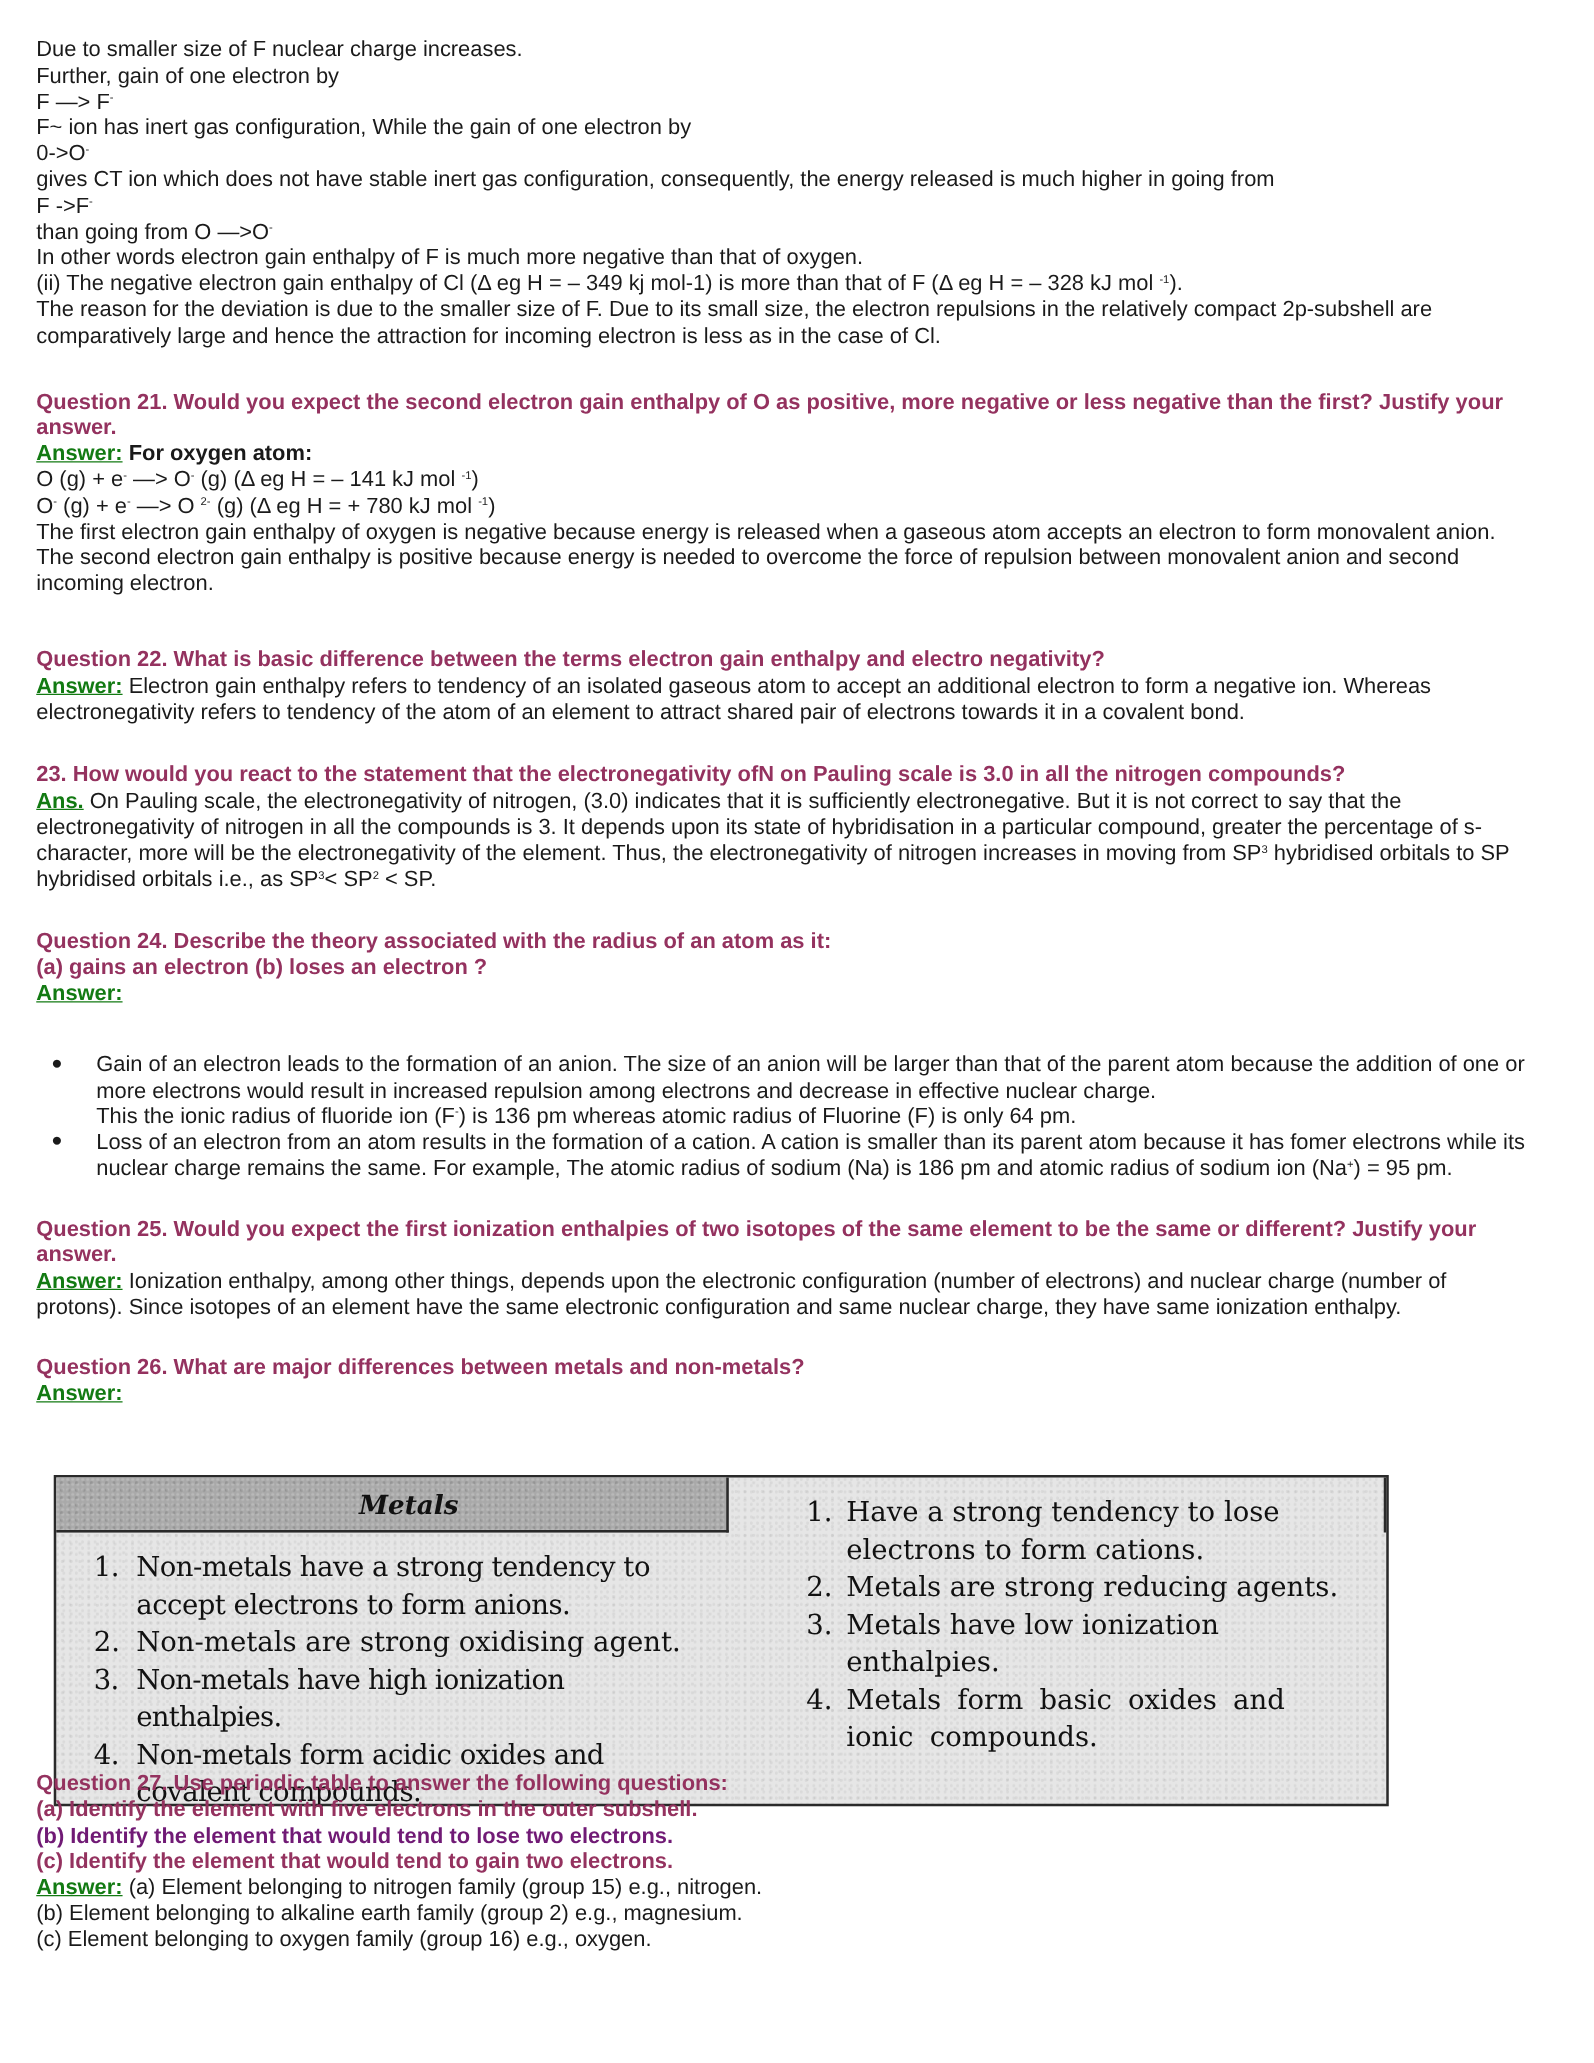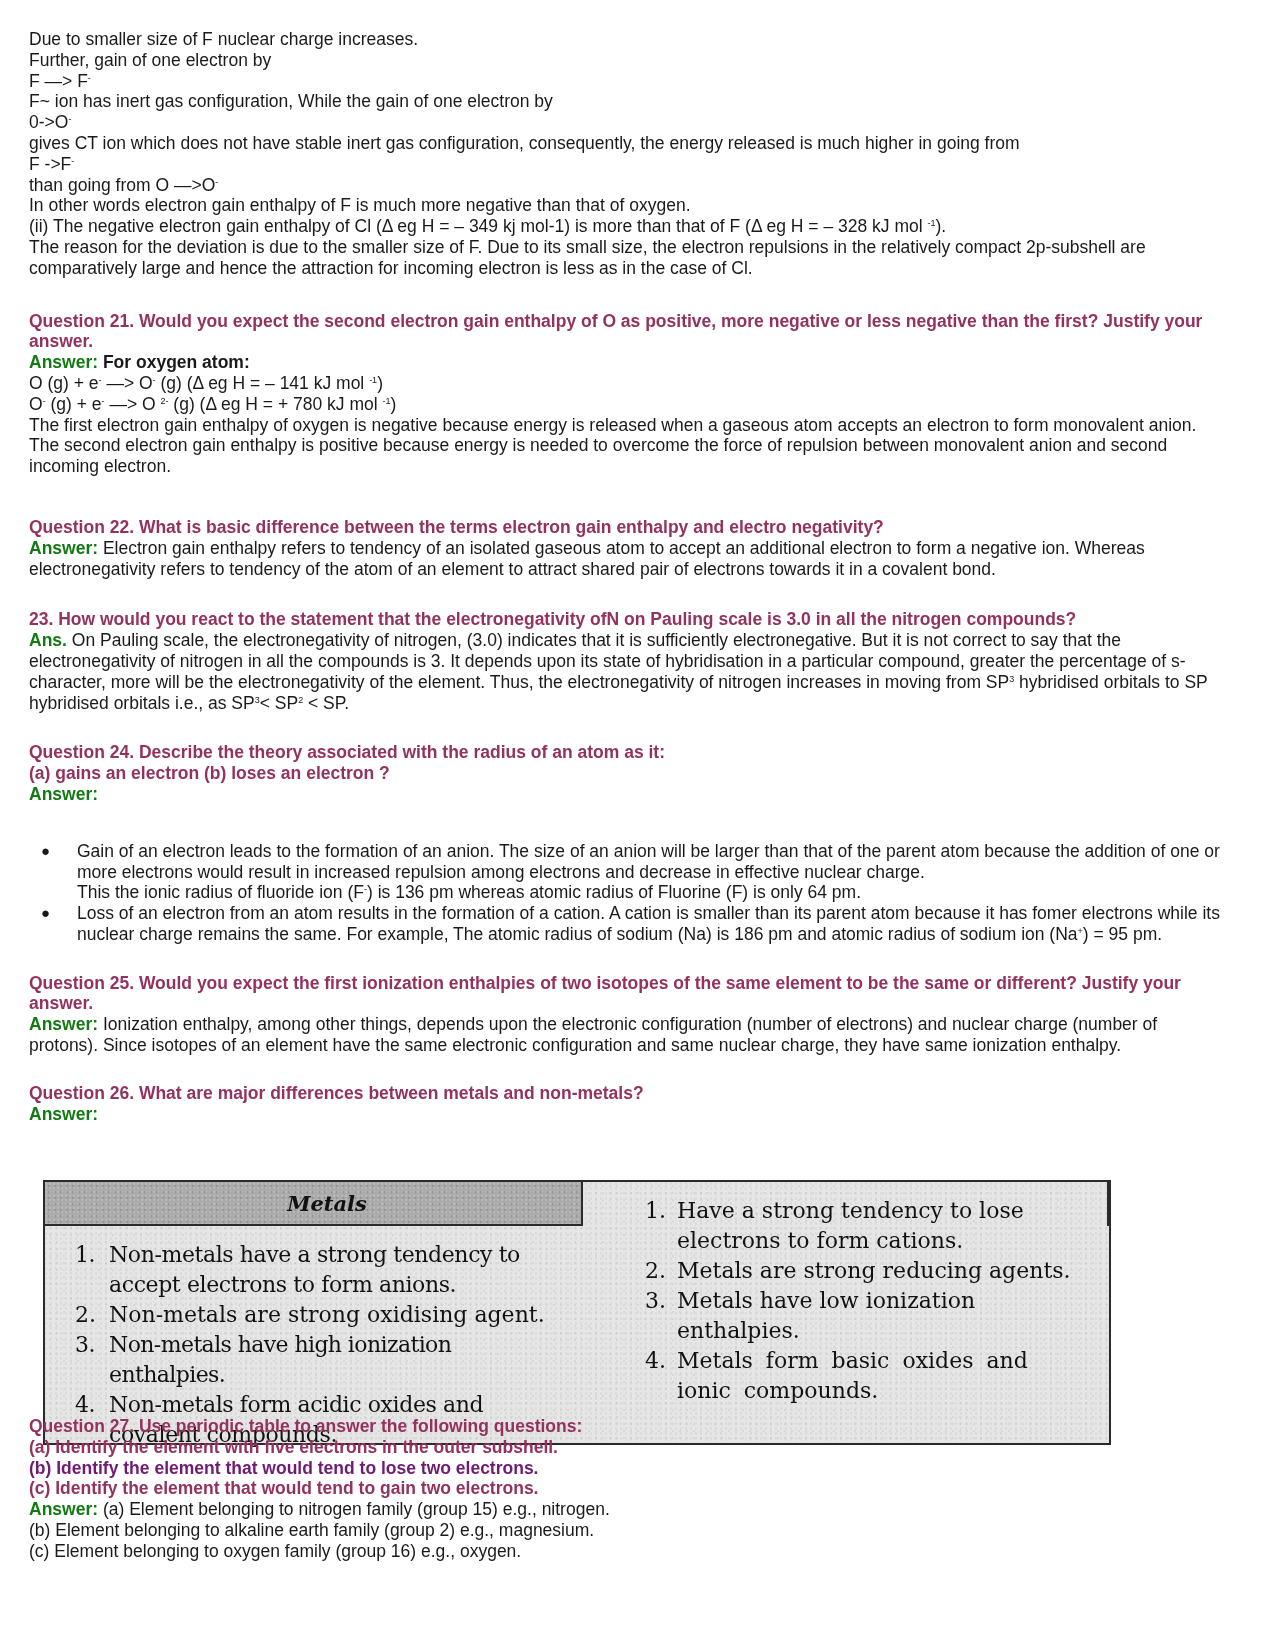--- a/index.html
+++ b/index.html
@@ -5,21 +5,21 @@
   html, body { margin: 0; padding: 0; background: #ffffff; }
   body {
     width: 1275px; height: 1650px; position: relative; overflow: hidden;
     font-family: "Liberation Sans", sans-serif; color: #1a1a1a;
     font-size: 17.5px; line-height: 20.8px;
   }
   .page { position: absolute; left: 29px; top: 29px; width: 1200px; }
   .line { white-space: nowrap; }
   .wrap { white-space: normal; }
   .q { color: #94325f; font-weight: bold; }
-  .ans { color: #127a12; font-weight: bold; }
+  .ans { color: #127a12; font-weight: bold; text-decoration: underline; }
   .bold { font-weight: bold; color: #1a1a1a; }
   sup { font-size: 9px; line-height: 0; vertical-align: 6px; }
   .gap-xl { height: 22px; }
   ul.bullets { margin: 36px 0 0 0; padding: 0; list-style: none; }
   ul.bullets li { position: relative; padding-left: 48px; margin: 0; }
   ul.bullets li .dot { position: absolute; left: 12px; top: 0; font-size: 15px; }
   
   .mtable {
     position: absolute; left: 43px; top: 1180px; width: 1068px; height: 265px;
     border: 2px solid #2a2a2a; box-sizing: border-box;

